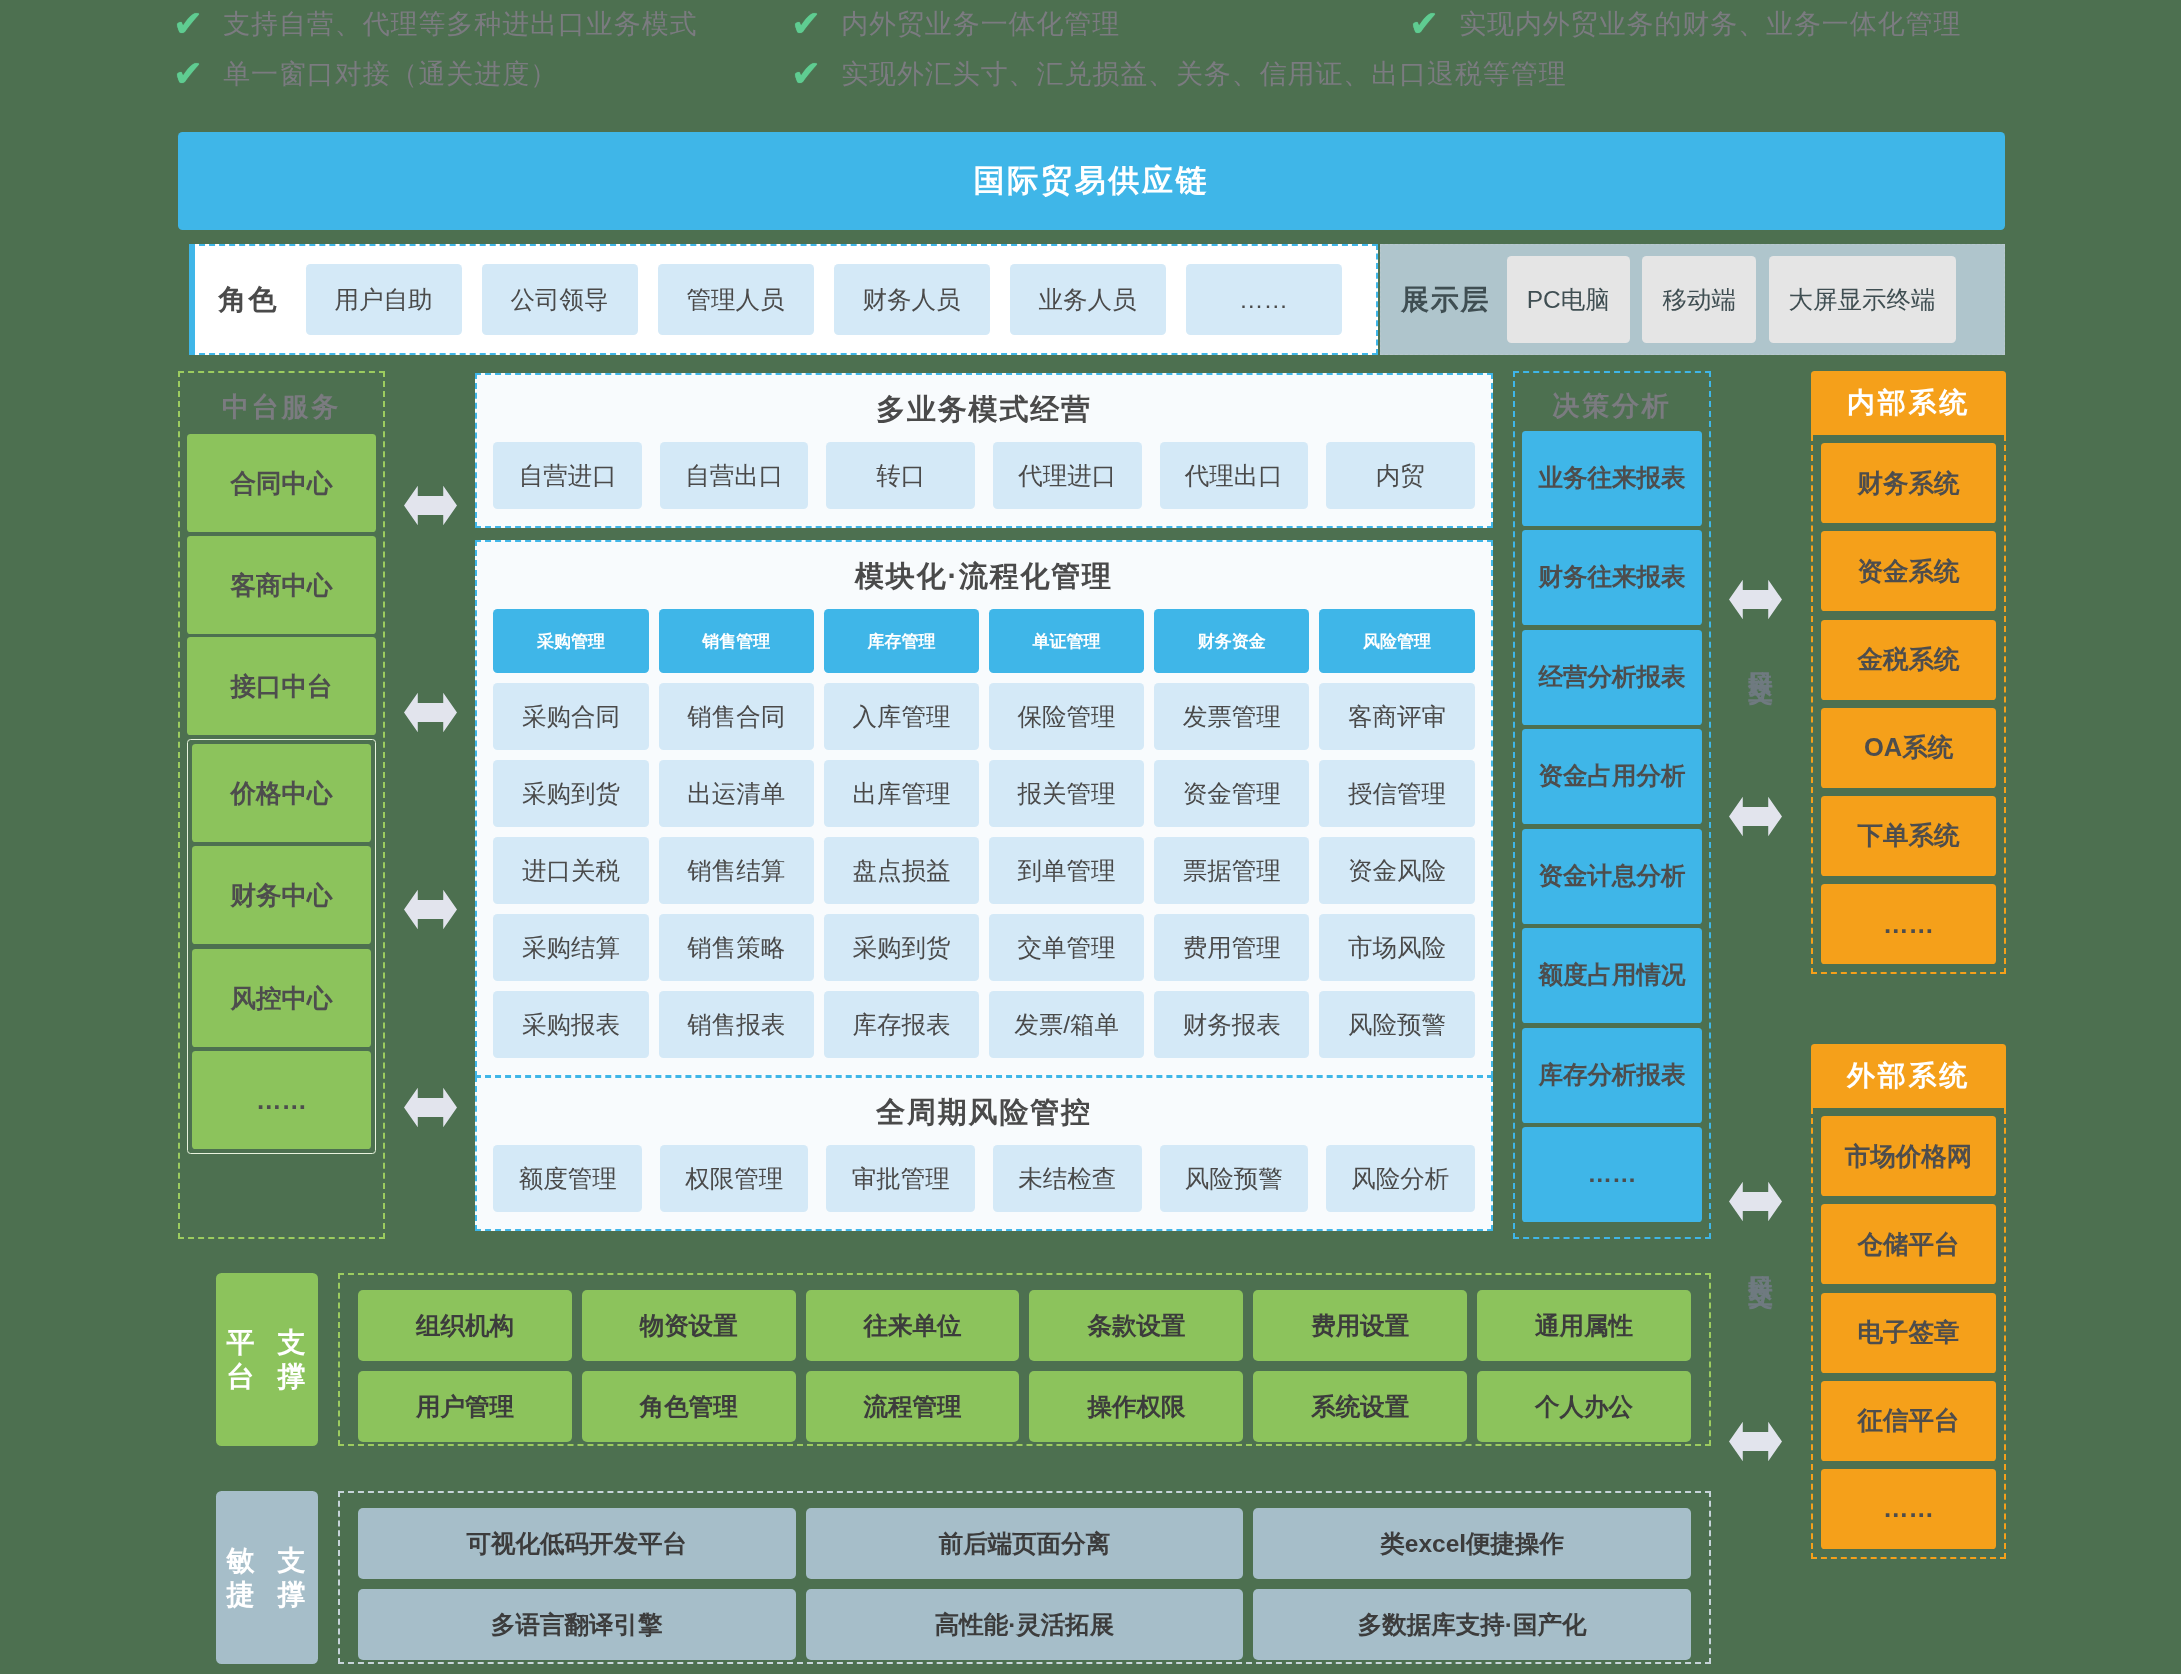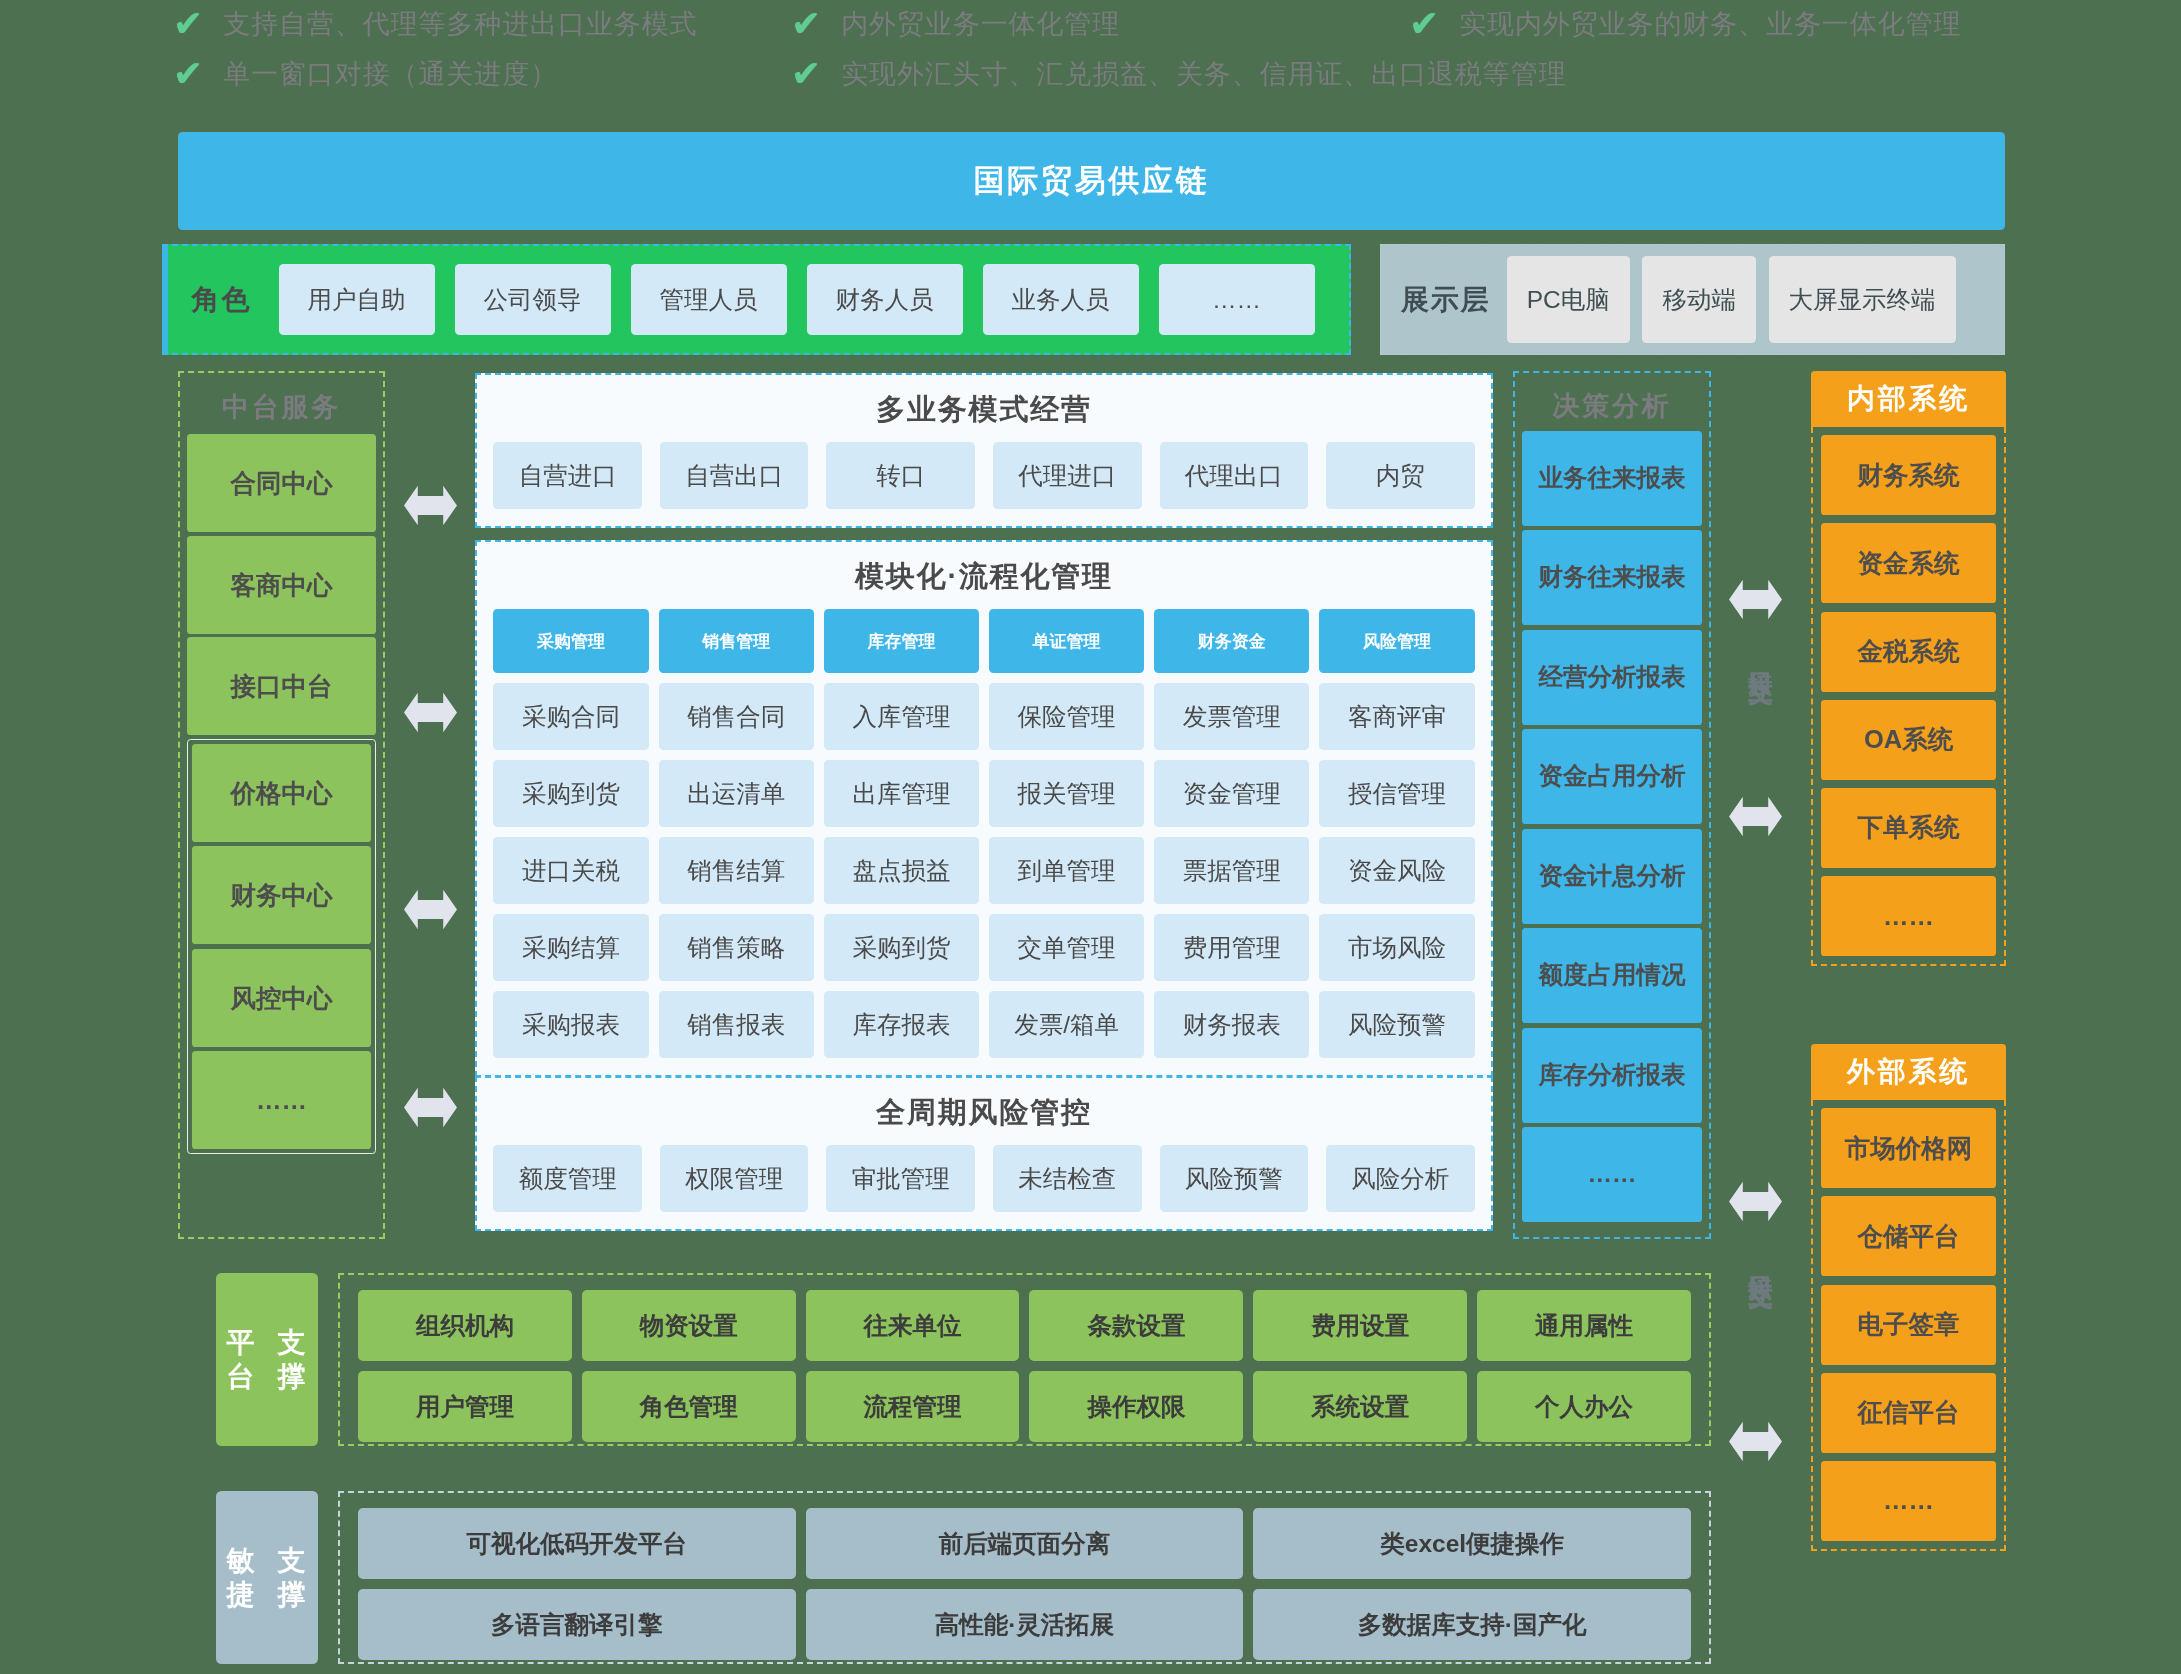--- a/index.html
+++ b/index.html
@@ -27,22 +27,22 @@
   
   .title-bar {
     position: absolute; left: 178px; top: 132px; width: 1827px; height: 98px;
     background: #3fb6e8; border-radius: 4.5px;
     display: flex; align-items: center; justify-content: center;
   }
   .title-bar .t { color: #ffffff; font-size: 31px; font-weight: bold; letter-spacing: 2.7px; }
 
   
   .role-panel {
-    position: absolute; left: 162px; top: 244px; width: 1189px; height: 111px;
-    background: #22c55e; border: 2.7px dashed #3fb6e8; border-left: 6.4px solid #3fb6e8;
+    position: absolute; left: 189px; top: 244px; width: 1189px; height: 111px;
+    background: #ffffff; border: 2.7px dashed #3fb6e8; border-left: 6.4px solid #3fb6e8;
     display: flex; align-items: center; padding-left: 23.6px; gap: 20px;
   }
   .role-panel .lead { font-size: 28px; font-weight: bold; color: #4a4a4a; margin-right: 7.3px; letter-spacing: 1.8px;}
   .role-chip {
     background: #d4e9f7; border-radius: 4.5px; height: 71px; width: 156px;
     display: flex; align-items: center; justify-content: center;
     font-size: 24.5px; color: #4a4a4a;
   }
 
   .disp-panel {
@@ -124,21 +124,21 @@
   
   .iface-label {
     position: absolute; color: #6f7a80; font-size: 24.5px; font-weight: bold;
     writing-mode: vertical-rl; letter-spacing: 3.6px; white-space: nowrap;
   }
 
   
   .sys-wrap { position: absolute; left: 1811px; }
   .sys-head {
     background: #f5a01a; color: #ffffff; font-size: 28px; font-weight: bold;
-    letter-spacing: 2.7px; height: 56px; display: flex; align-items: center;
+    letter-spacing: 2.7px; height: 64px; display: flex; align-items: center;
     justify-content: center; border-radius: 3.6px 3.6px 0 0;
   }
   .sys-body { border: 2.7px dashed #f5a01a; border-top: none; padding: 8.2px; }
   .sys-box {
     background: #f5a01a; border-radius: 3.6px; color: #4d4d4d; font-weight: bold;
     font-size: 25.5px; display: flex; align-items: center; justify-content: center;
     height: 80px; margin-bottom: 8.2px;
   }
   .sys-box:last-child { margin-bottom: 0; }
   #sys-internal { top: 371px; width: 195px; }

